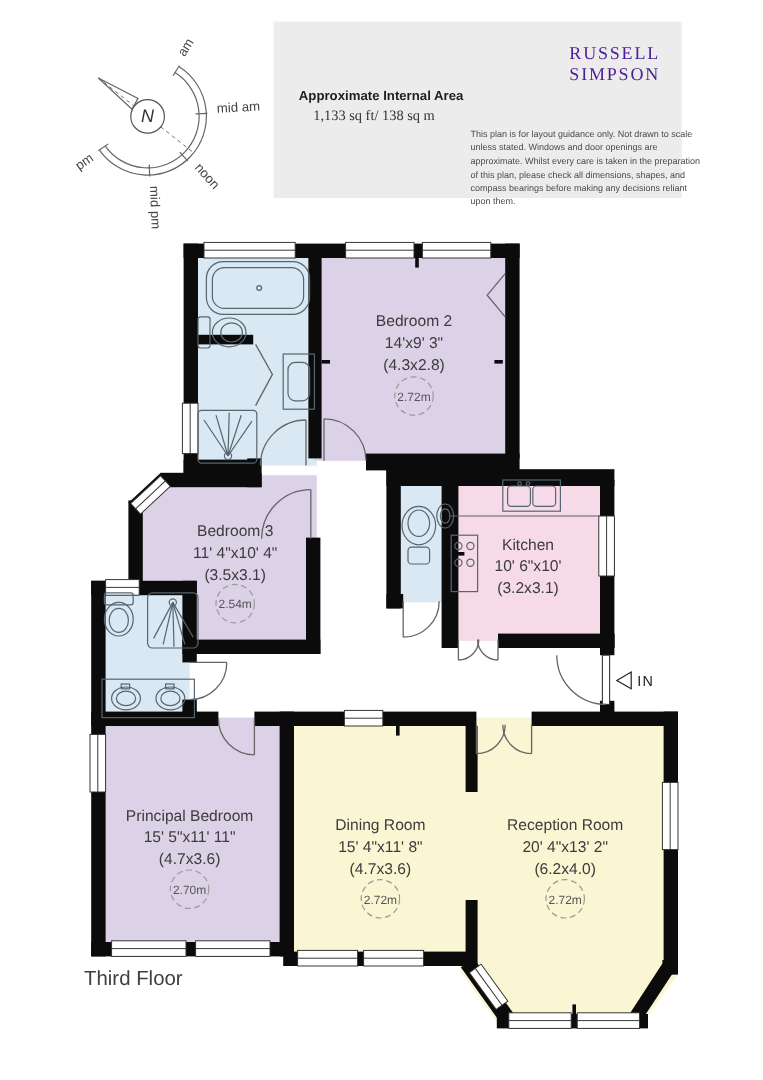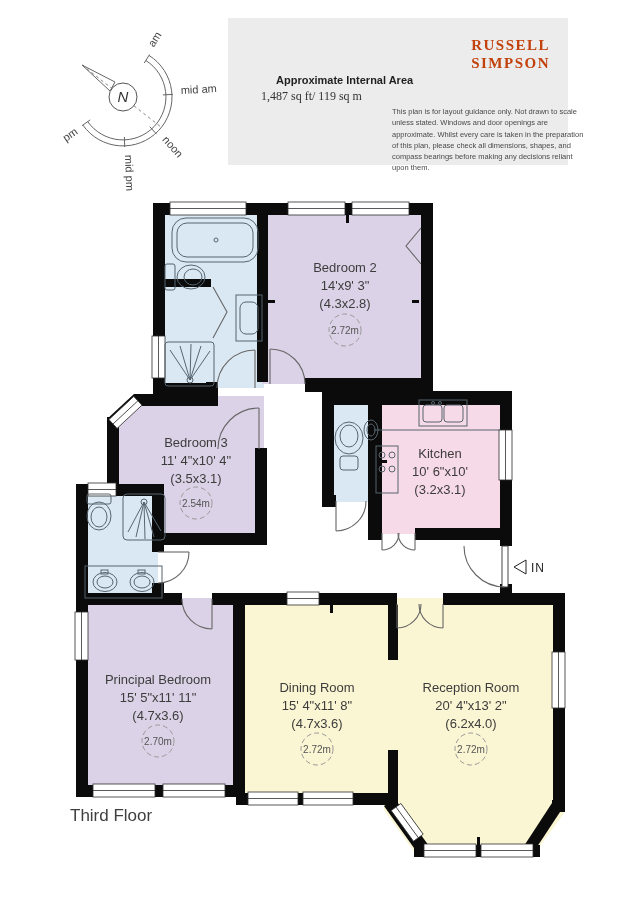--- a/index.html
+++ b/index.html
@@ -1,43 +1,43 @@
 <!DOCTYPE html>
 <html><head>
 <meta charset="utf-8">
 <style>
   html,body{margin:0;padding:0;background:#fff;}
   .page{position:relative;width:636px;height:900px;background:#fff;overflow:hidden;
         font-family:"Liberation Sans",sans-serif;}
   .header-box{position:absolute;left:228px;top:18px;width:340px;height:147px;background:#ECECEC;}
   .title{position:absolute;left:32px;top:20px;font-family:"Liberation Serif",serif;
          font-size:21px;color:#2e2e2e;letter-spacing:.4px;white-space:nowrap;}
-  .area-label{position:absolute;left:48px;top:56px;font-size:11px;font-weight:bold;color:#1f1f1f;}
+  .area-label{position:absolute;left:21px;top:56px;font-size:11px;font-weight:bold;color:#1f1f1f;}
   .area-value{position:absolute;left:33px;top:71px;font-family:"Liberation Serif",serif;
               font-size:12px;color:#333;}
   .logo{position:absolute;right:18px;top:18px;text-align:left;font-family:"Liberation Serif",serif;
-        font-weight:bold;font-size:15px;letter-spacing:1.5px;line-height:1.2;color:#c2410c;}
+        font-weight:normal;font-size:15px;letter-spacing:1.5px;line-height:1.2;color:#4c1d95;}
   .disclaimer{position:absolute;left:148px;top:72px;width:192px;margin:16px;
               font-size:7.5px;line-height:1.5;color:#4a4a4a;}
   .floor-label{position:absolute;left:70px;top:806px;font-size:17px;color:#3f3f3f;}
   .compass{position:absolute;left:55px;top:18px;}
   .plan{position:absolute;left:0;top:0;}
   svg text{font-family:"Liberation Sans",sans-serif;}
   .room-txt{font-size:13px;fill:#3c3c3c;}
   .circ-txt{font-size:10px;fill:#555;}
   .compass-txt{font-size:11px;fill:#444;}
 </style>
 </head>
 <body>
 
 <div class="page">
 
   <div class="header-box">
     <div class="area-label">Approximate Internal Area</div>
-    <div class="area-value">1,487 sq ft/ 119 sq m</div>
+    <div class="area-value">1,133 sq ft/ 138 sq m</div>
     <div class="logo">
       <span style="display:block">RUSSELL</span>
       <span style="display:block">SIMPSON</span>
     </div>
     <p class="disclaimer">This plan is for layout guidance only. Not drawn to scale unless stated. Windows and door openings are approximate. Whilst every care is taken in the preparation of this plan, please check all dimensions, shapes, and compass bearings before making any decisions reliant upon them.</p>
   </div>
 
   <svg class="compass" width="170" height="175" viewBox="0 0 170 175">
     <g stroke="#666" fill="none" stroke-width="1">
       <path d="M90.8,42.5 A43,43 0 1 1 32.8,103.7"></path>

